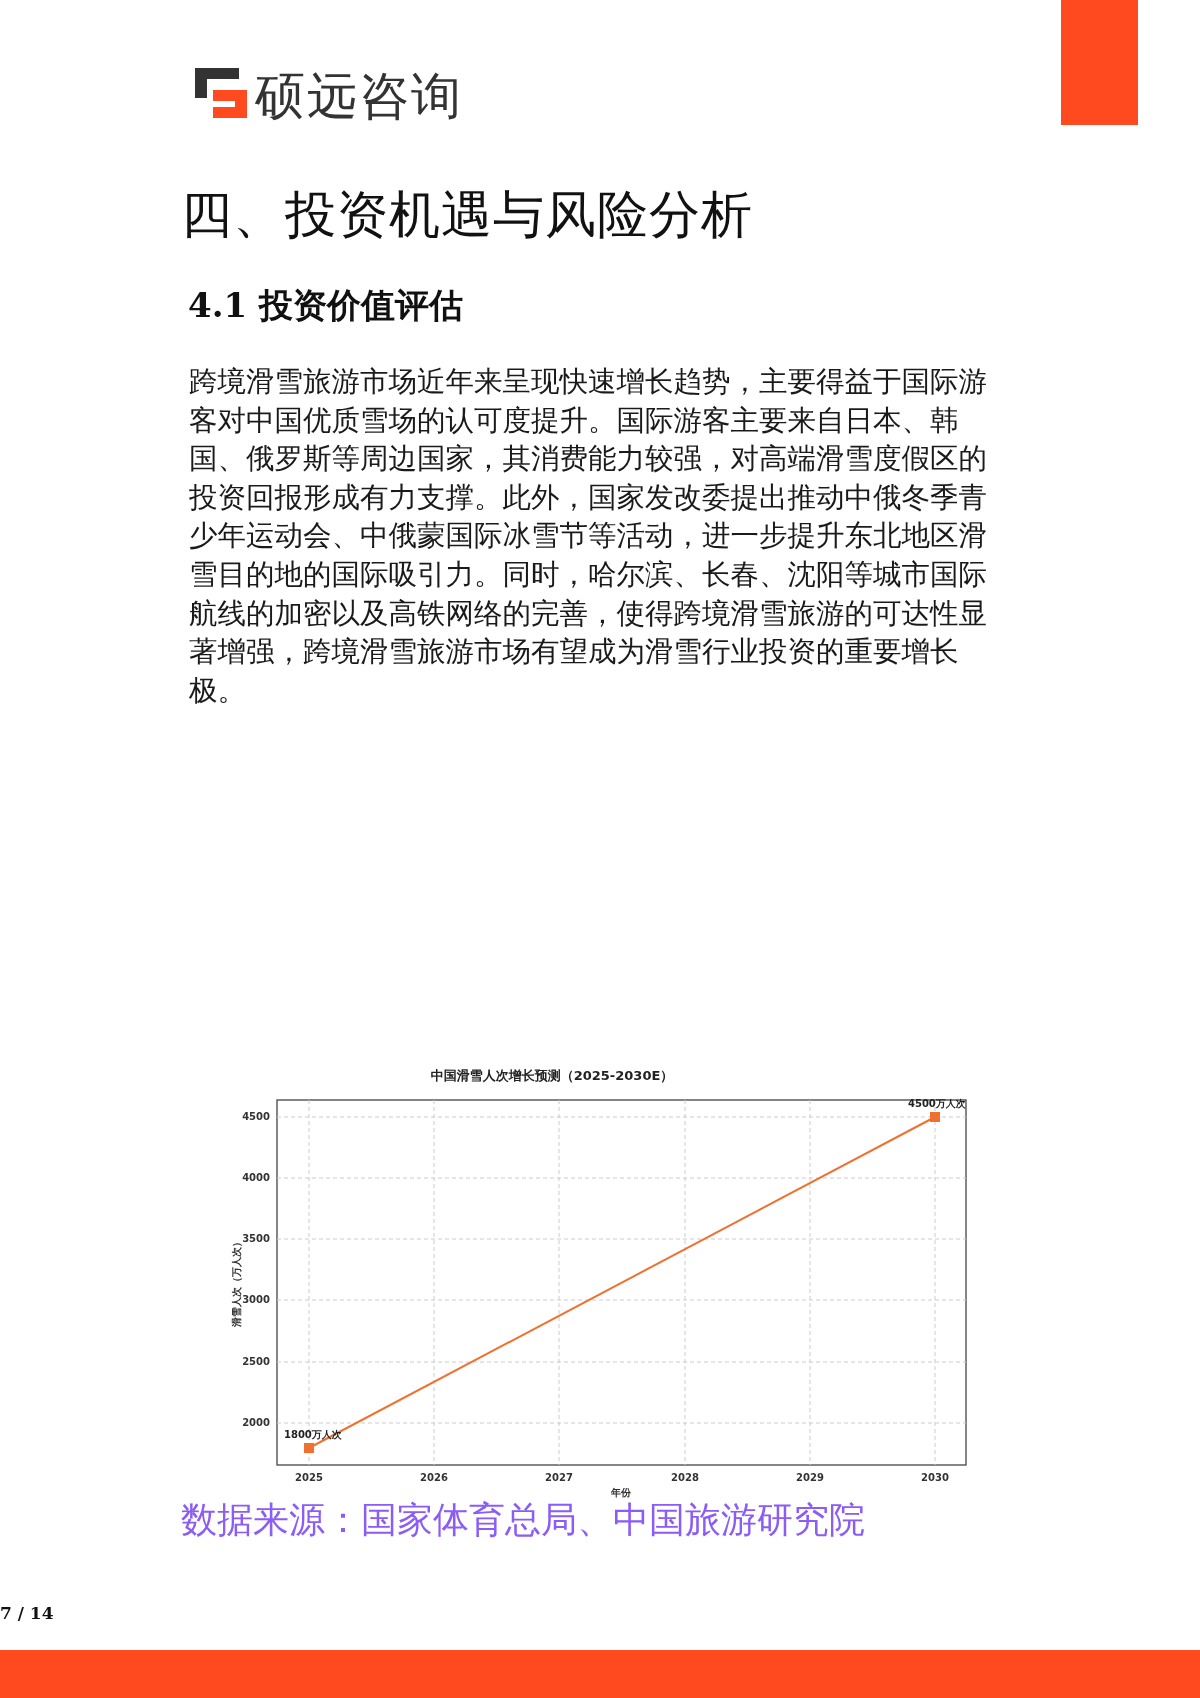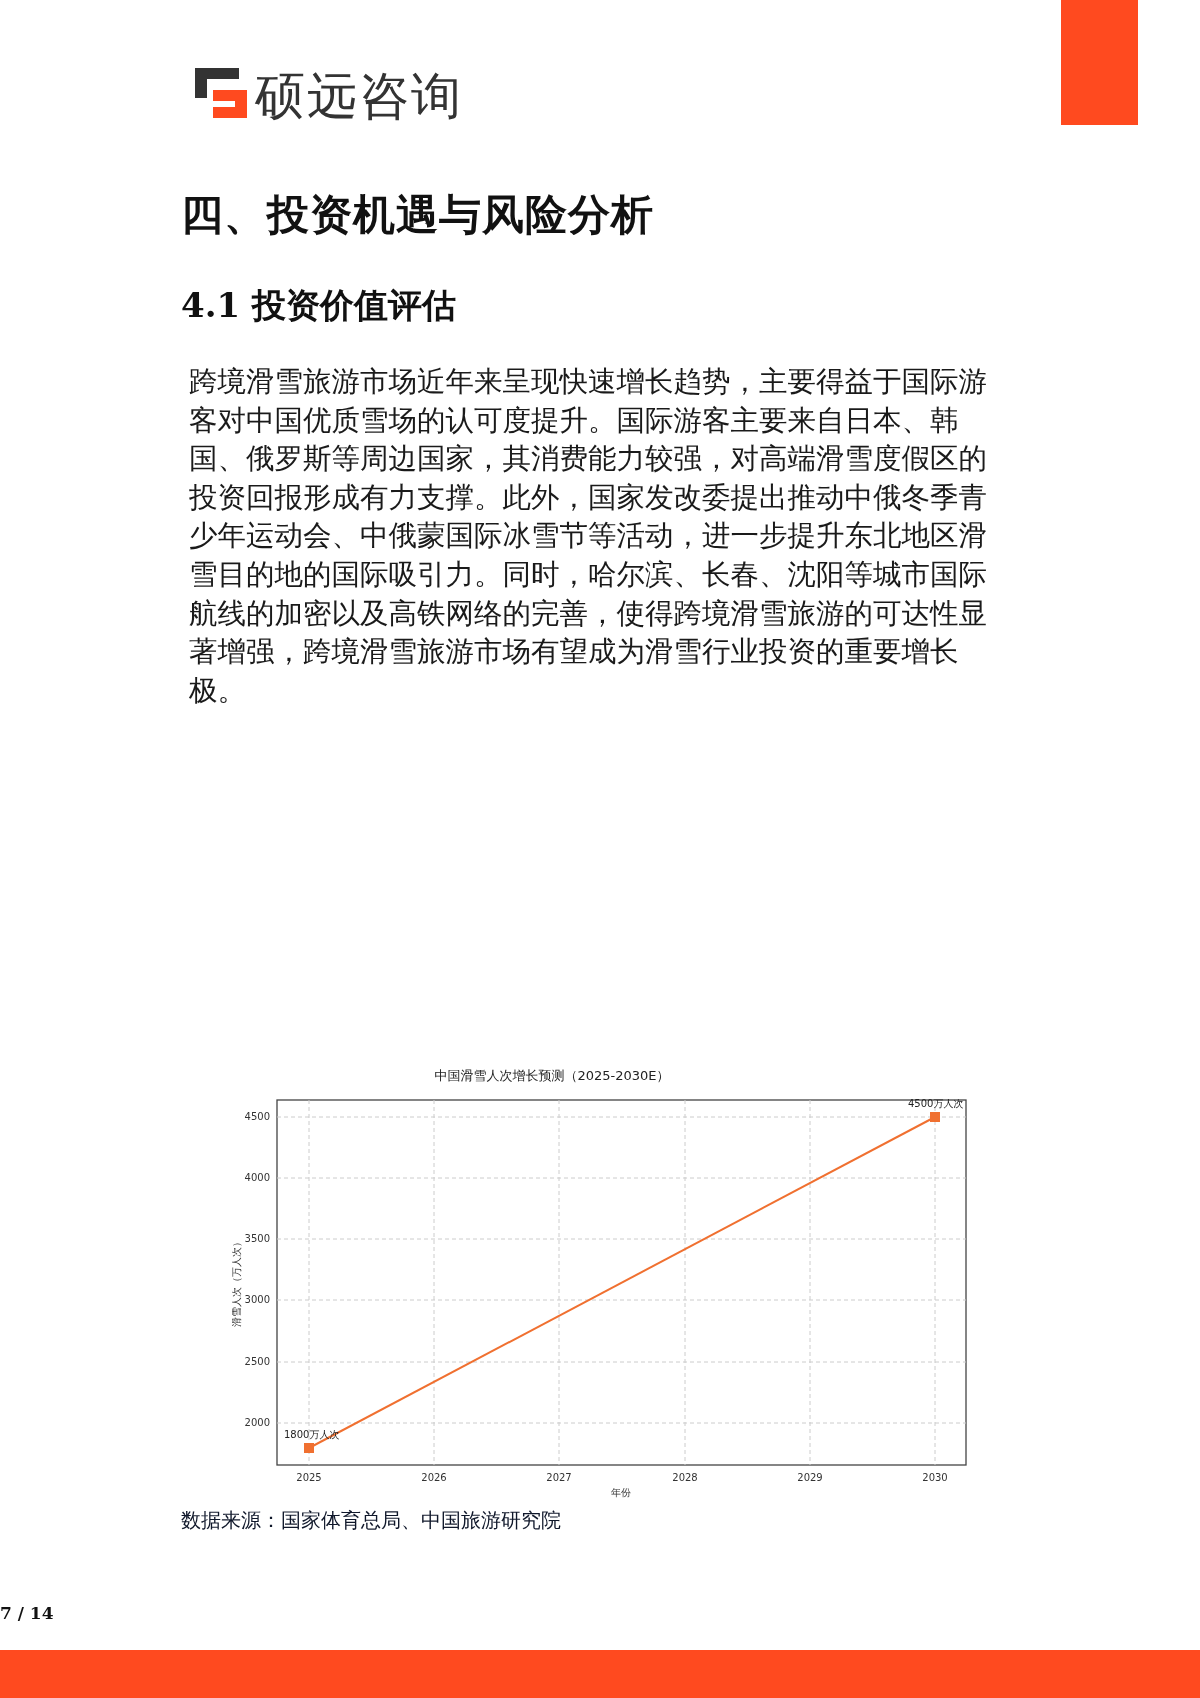--- a/index.html
+++ b/index.html
@@ -7,27 +7,27 @@
     width:1200px; height:1698px; position:relative; overflow:hidden;
     background:#ffffff;
     font-family: "DejaVu Serif", "Liberation Serif", serif;
     color:#111;
   }
   .corner-block { position:absolute; left:1061px; top:0; width:77px; height:125px; background:#ff4a1f; }
   .footer-bar { position:absolute; left:0; top:1650px; width:1200px; height:48px; background:#ff4a1f; }
   .logo { position:absolute; left:195px; top:68px; height:56px; display:flex; align-items:flex-start; }
   .logo-mark { position:relative; width:52px; height:50px; margin-right:8px; }
   .logo-text { font-family:"DejaVu Sans", "Liberation Sans", sans-serif; font-size:50px; color:#333; letter-spacing:2px; line-height:56px; }
-  .h1 { position:absolute; left:181px; top:185px; font-size:42px; font-weight:bold; line-height:60px; letter-spacing:1px; }
-  .h2 { position:absolute; left:181px; top:283px; font-size:34px; font-weight:bold; line-height:44px; }
+  .h1 { position:absolute; left:181px; top:185px; font-size:51px; font-weight:normal; line-height:60px; letter-spacing:1px; }
+  .h2 { position:absolute; left:188px; top:283px; font-size:34px; font-weight:bold; line-height:44px; }
   .body-text { position:absolute; left:181px; top:355px; width:840px; font-size:28.5px; line-height:38.6px; color:#1a1a1a; }
   .body-text p { margin:8px; }
-  .chart { position:absolute; left:180px; top:1060px; width:820px; height:440px; }
+  .chart { position:absolute; left:180px; top:1060px; width:820px; height:440px;font-weight:bold; }
   .chart svg text { font-family:"DejaVu Sans", "Liberation Sans", sans-serif; }
-  .source { position:absolute; left:181px; top:1500px; font-size:20px; line-height:40px; color:#0f172a; }
+  .source { position:absolute; left:181px; top:1500px; font-size:36px; line-height:40px; color:#8b5cf6; }
   .page-num { position:absolute; left:0; width:1186px; top:1603px; text-align:left; font-size:17px; font-weight:bold; }
 </style>
 </head>
 <body>
 
 <div class="corner-block"></div>
 
 <div class="logo">
   <div class="logo-mark">
     <svg width="52" height="50" viewBox="0 0 52 50">

